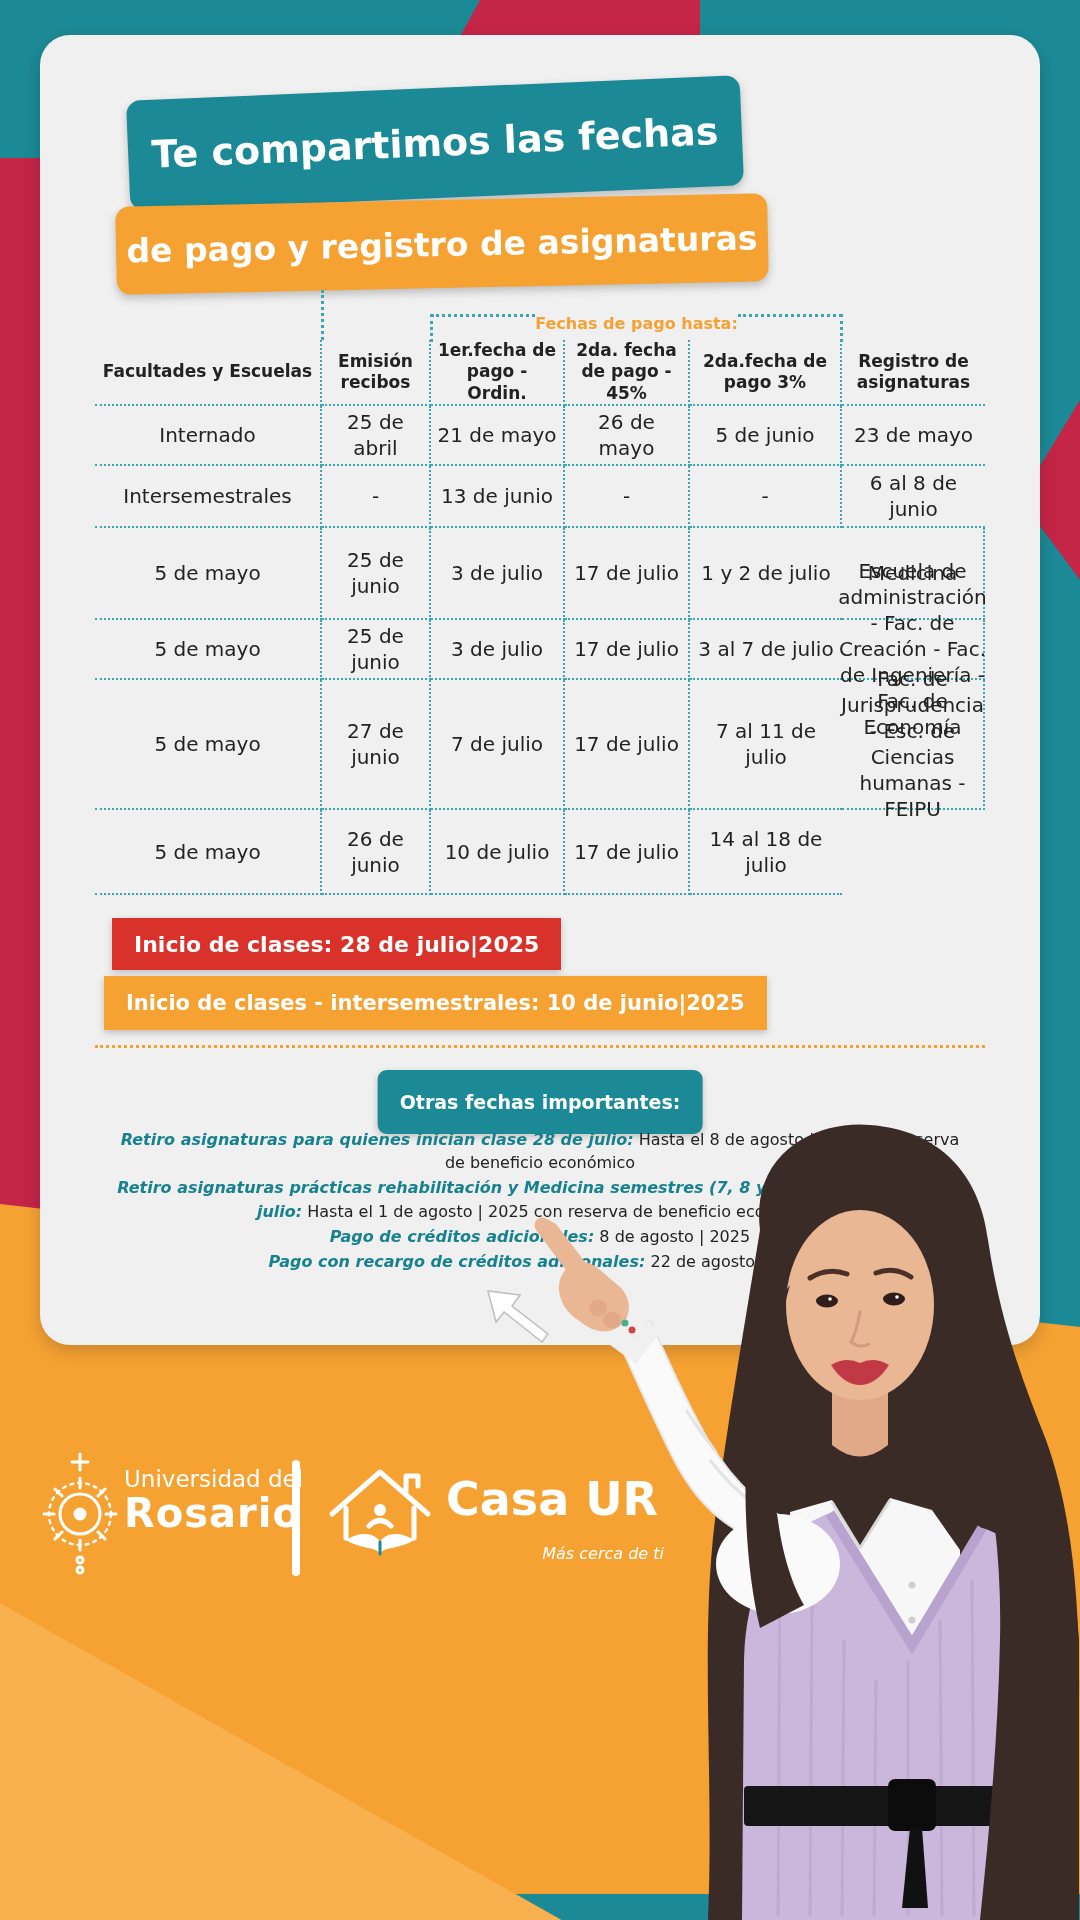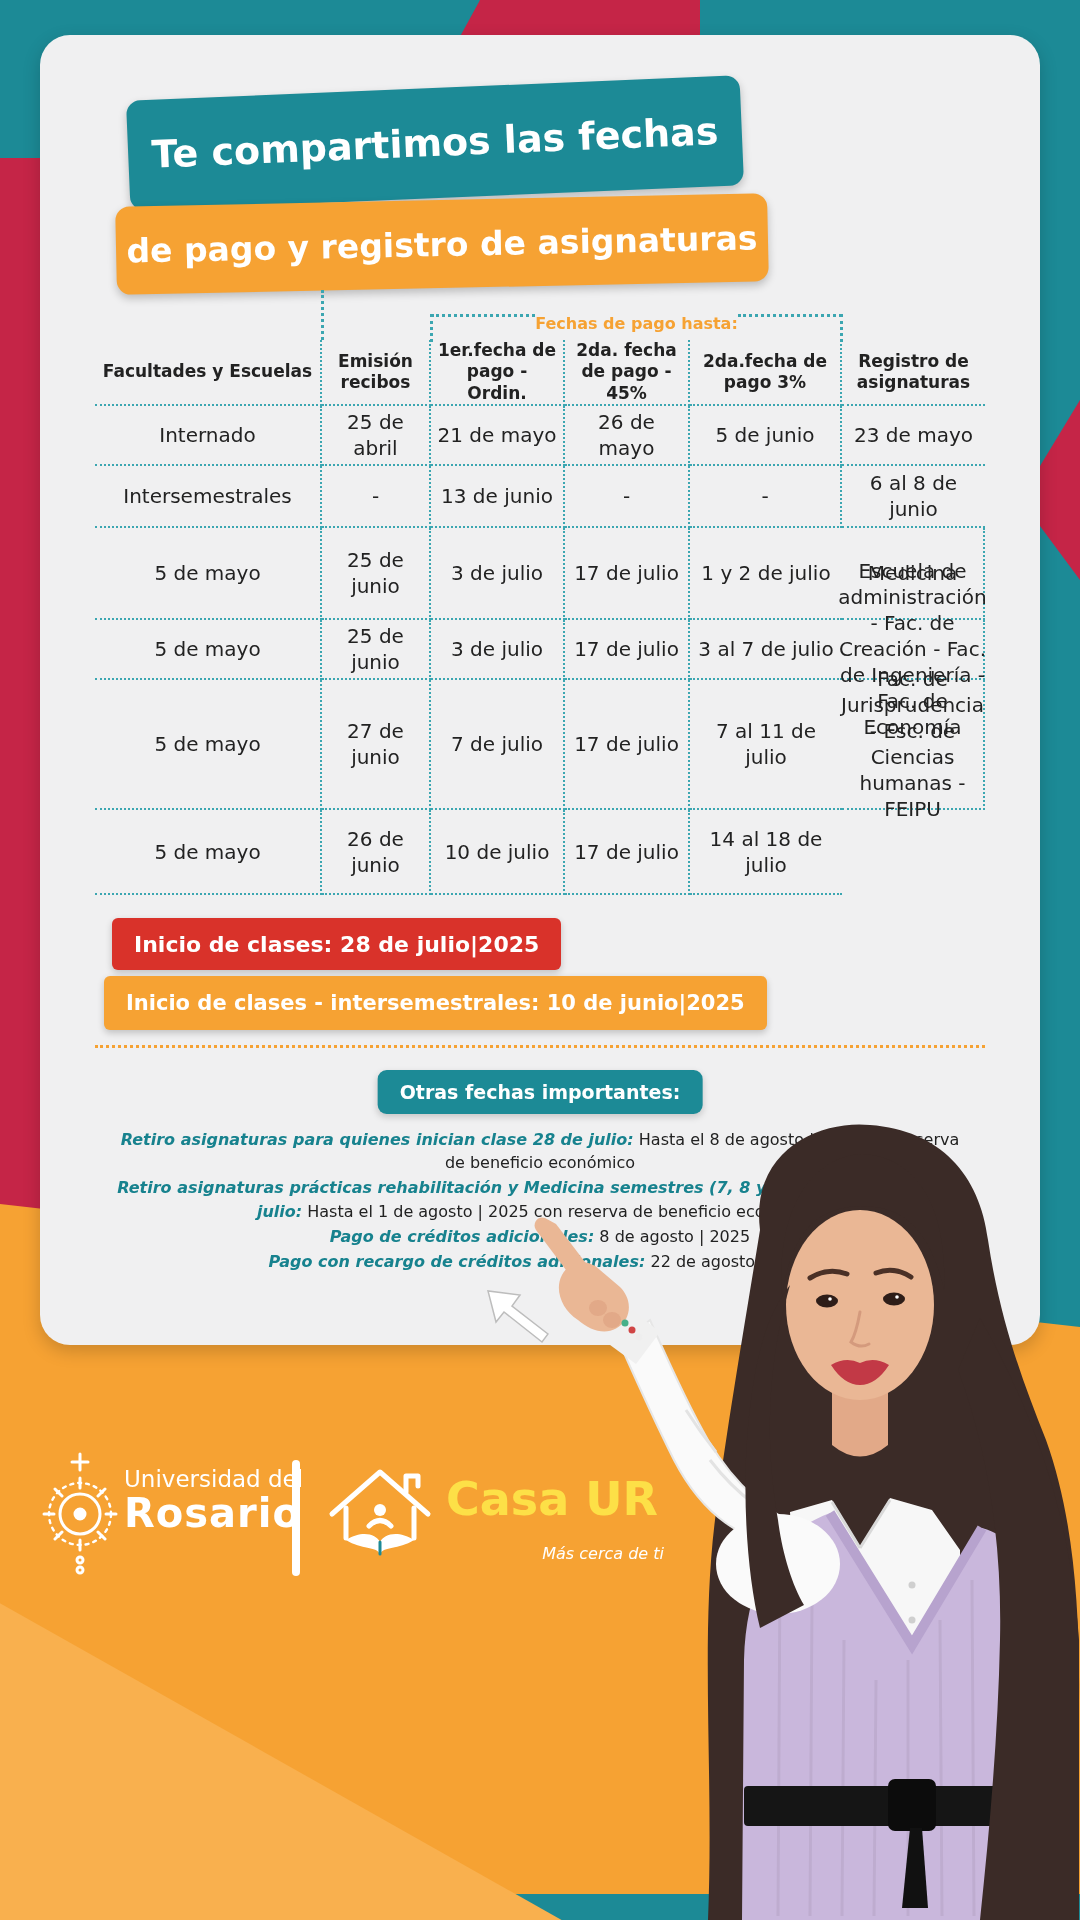--- a/index.html
+++ b/index.html
@@ -50,40 +50,40 @@
   #table{left:95px;top:340px;width:890px;display:grid;
         grid-template-columns:227px 109px 134px 125px 152px 143px;
         grid-template-rows:66px 60px 62px 92px 60px 130px 85px}
   .cell{display:flex;align-items:center;justify-content:center;text-align:center;
         font-size:20px;color:var(--ink);padding:3px 6px;line-height:1.3;
         border-bottom:2px dotted var(--teal-dot)}
   .cell:not(.lc){border-right:2px dotted var(--teal-dot)}
   .th{font-weight:bold;font-size:17px;line-height:1.25}
 
   
-  .flag{display:inline-flex;align-items:center;color:#fff;font-weight:bold;border-radius:6px;
+  .flag{display:inline-flex;align-items:center;color:#fff;font-weight:bold;border-radius:0;
         padding:0 22px;white-space:nowrap;box-shadow:0 3px 7px rgba(0,0,0,.2)}
   #flag-red{left:112px;top:918px;height:52px;font-size:22px;background:var(--red)}
   #flag-orange{left:104px;top:976px;height:54px;font-size:21px;background:var(--orange)}
 
   #divider{left:95px;top:1045px;width:890px;height:0;border-top:3px dotted var(--orange)}
   #badge{left:50%;transform:translateX(-50%);top:1070px;background:var(--teal);color:#fff;
-        font-weight:bold;font-size:19px;padding:11px 22px;border-radius:9px;
+        font-weight:bold;font-size:19px;padding:21px 22px;border-radius:9px;
         box-shadow:0 3px 7px rgba(0,0,0,.18);white-space:nowrap}
   #other{left:110px;top:1128px;width:860px;text-align:center;font-size:16px;
         line-height:1.45;color:var(--ink)}
   .od-item{margin-bottom:2px}
   .od-label{color:var(--teal-text);font-weight:bold;font-style:italic}
 
   
   #uni-text{left:124px;top:1466px;color:#fff}
   #uni-text .uni1{font-size:23px}
   #uni-text .uni2{font-size:40px;font-weight:bold;letter-spacing:1px;margin-top:-2px}
   #sep{left:292px;top:1460px;width:8px;height:116px;background:#fff;border-radius:4px}
-  #brand{left:446px;top:1472px;font-size:46px;font-weight:bold;color:#fde047;white-space:nowrap}
+  #brand{left:446px;top:1472px;font-size:46px;font-weight:bold;color:#ffffff;white-space:nowrap}
   #tagline{left:446px;top:1544px;width:218px;text-align:right;font-style:italic;
         font-size:16px;color:#fff}
   svg{display:block}
 </style>
 </head>
 <body>
 
 <div id="page">
 
   <div class="abs" id="sh-teal-right"></div>

